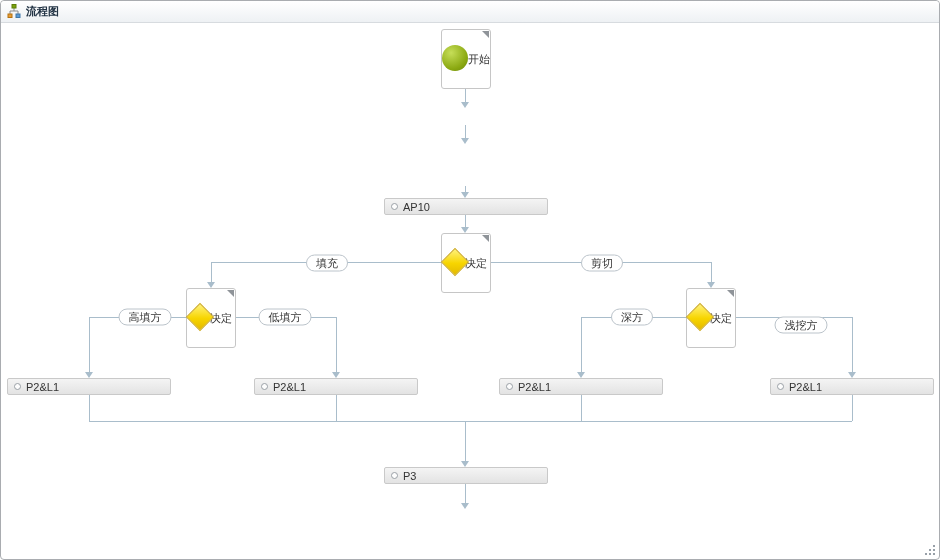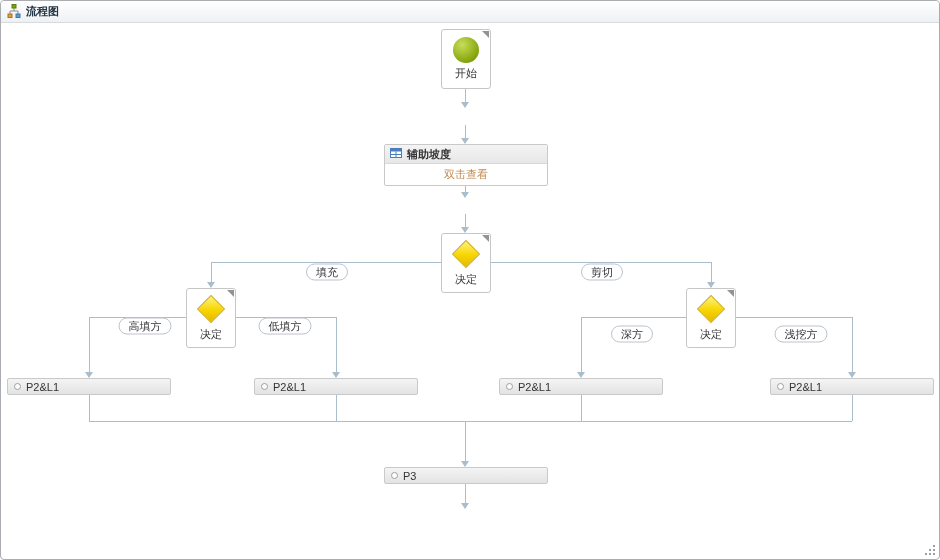--- a/index.html
+++ b/index.html
@@ -29,34 +29,34 @@
     position:absolute; width:164px; height:17px;
     background:linear-gradient(#f4f4f4,#e3e3e3);
     border:1px solid #c9c9c9; border-radius:2px;
     display:flex; align-items:center; gap:5px; padding:0 6px;
   }
   .dot { width:7px; height:7px; flex:none; border:1px solid #9aa0a6; border-radius:50%; background:#fdfdfd; }
   
   .node {
     position:absolute; width:50px; height:60px;
     background:#fff; border:1px solid #c6c6c6; border-radius:3px;
-    display:flex; flex-direction:column; align-items:center; justify-content:center;
+    display:flex; flex-direction:row; align-items:center; justify-content:center;
   }
   .corner { position:absolute; top:1px; right:1px; width:0; height:0;
             border-top:7px solid #8f9499; border-left:7px solid transparent; }
   .circle { width:26px; height:26px; border-radius:50%; margin-bottom:3px;
             background:radial-gradient(circle at 35% 30%, #c6de58, var(--start-green,#8aa811) 65%, #69850a); }
   .diamond { width:20px; height:20px; transform:rotate(45deg); margin:5px 0 8px;
              background:linear-gradient(135deg,#fff27a 0%, var(--decision-yellow,#f7d500) 55%, #e3b900 100%);
              border:1px solid #cda91c; }
   
   .pill {
     position:absolute; transform:translate(-50%,-50%);
     background:#fff; border:1px solid #bcc4cb; border-radius:9px;
-    padding:1px 9px; line-height:13px; white-space:nowrap;margin-top:9px;
+    padding:1px 9px; line-height:13px; white-space:nowrap;
   }
   
   .aux { position:absolute; left:383px; top:143px; width:164px; height:42px;
          background:#fff; border:1px solid #c9c9c9; border-radius:2px; }
   .aux-header { height:19px; display:flex; align-items:center; gap:5px; padding:0 5px;
                 background:linear-gradient(#f4f4f4,#e7e7e7); border-bottom:1px solid #d8d8d8;
                 font-weight:bold; }
   .aux-body { height:20px; display:flex; align-items:center; justify-content:center;
               color:var(--hint-text,#c08a50); }
   #grip { position:absolute; right:3px; bottom:3px; width:12px; height:12px; cursor:se-resize; }
@@ -123,37 +123,25 @@
     <div class="ad" style="left:460px;top:502px"></div>
   </div>
 
   <div class="node" style="left:440px;top:28px">
     <span class="corner"></span>
     <span class="circle"></span>
     <span>开始</span>
   </div>
 
 
-  <div class="aux">
-    <div class="aux-header">
-      <span>
-        <svg width="12" height="12" viewBox="0 0 12 12">
-          <rect x="0.5" y="1.5" width="11" height="9" fill="#fff" stroke="#4a7ebb"></rect>
-          <rect x="1" y="2" width="10" height="2.5" fill="#4a7ebb"></rect>
-          <line x1="6" y1="4.5" x2="6" y2="10.5" stroke="#4a7ebb"></line>
-          <line x1="1" y1="7.5" x2="11" y2="7.5" stroke="#4a7ebb"></line>
-        </svg>
-      </span>
-      <span>辅助坡度</span>
-    </div>
-    <div class="aux-body">
-      <span>双击查看</span>
-    </div>
+
+  <div class="bar" style="left:383px;top:197px">
+    <span class="dot"></span>
+    <span>AP10</span>
   </div>
-
 
   <div class="node" style="left:440px;top:232px">
     <span class="corner"></span>
     <span class="diamond"></span>
     <span>决定</span>
   </div>
 
   <div class="node" style="left:185px;top:287px">
     <span class="corner"></span>
     <span class="diamond"></span>
@@ -163,21 +151,21 @@
   <div class="node" style="left:685px;top:287px">
     <span class="corner"></span>
     <span class="diamond"></span>
     <span>决定</span>
   </div>
 
   <div class="pill" style="left:326px;top:262px">填充</div>
   <div class="pill" style="left:601px;top:262px">剪切</div>
   <div class="pill" style="left:144px;top:316px">高填方</div>
   <div class="pill" style="left:284px;top:316px">低填方</div>
-  <div class="pill" style="left:631px;top:324px">深方</div>
+  <div class="pill" style="left:631px;top:316px">深方</div>
   <div class="pill" style="left:800px;top:324px">浅挖方</div>
 
   <div class="bar" style="left:6px;top:377px">
     <span class="dot"></span>
     <span>P2&amp;L1</span>
   </div>
   <div class="bar" style="left:253px;top:377px">
     <span class="dot"></span>
     <span>P2&amp;L1</span>
   </div>

